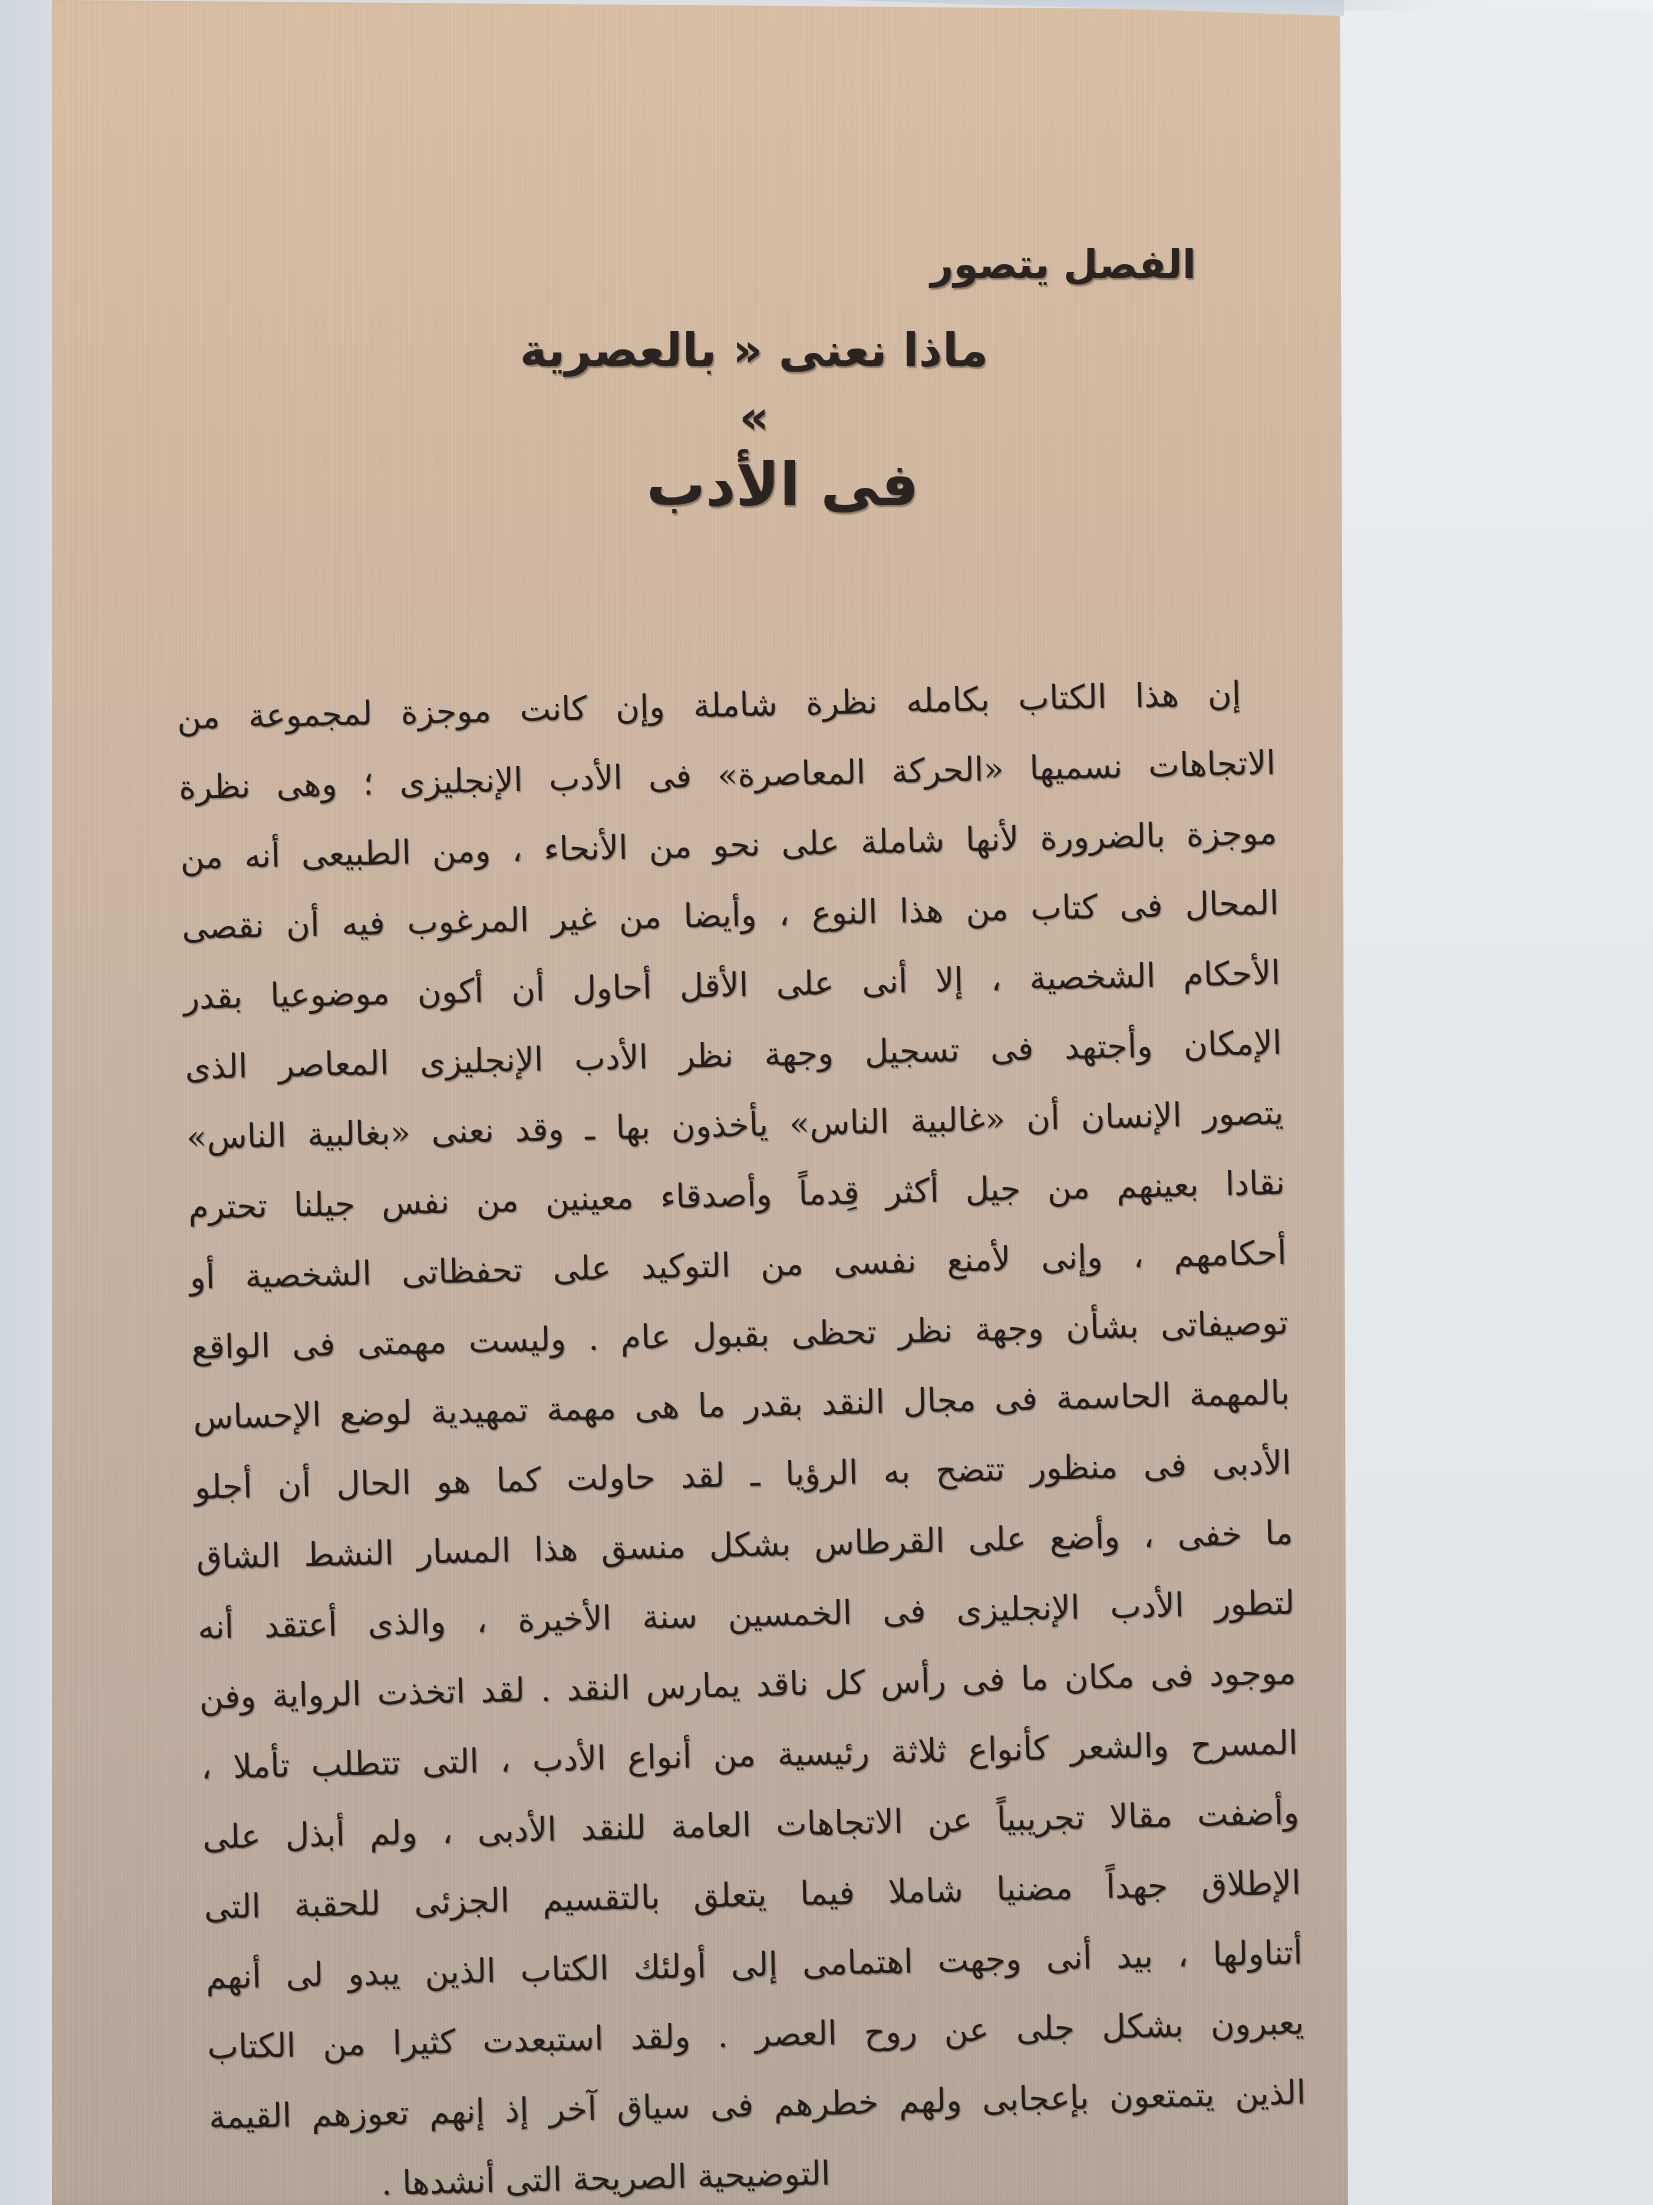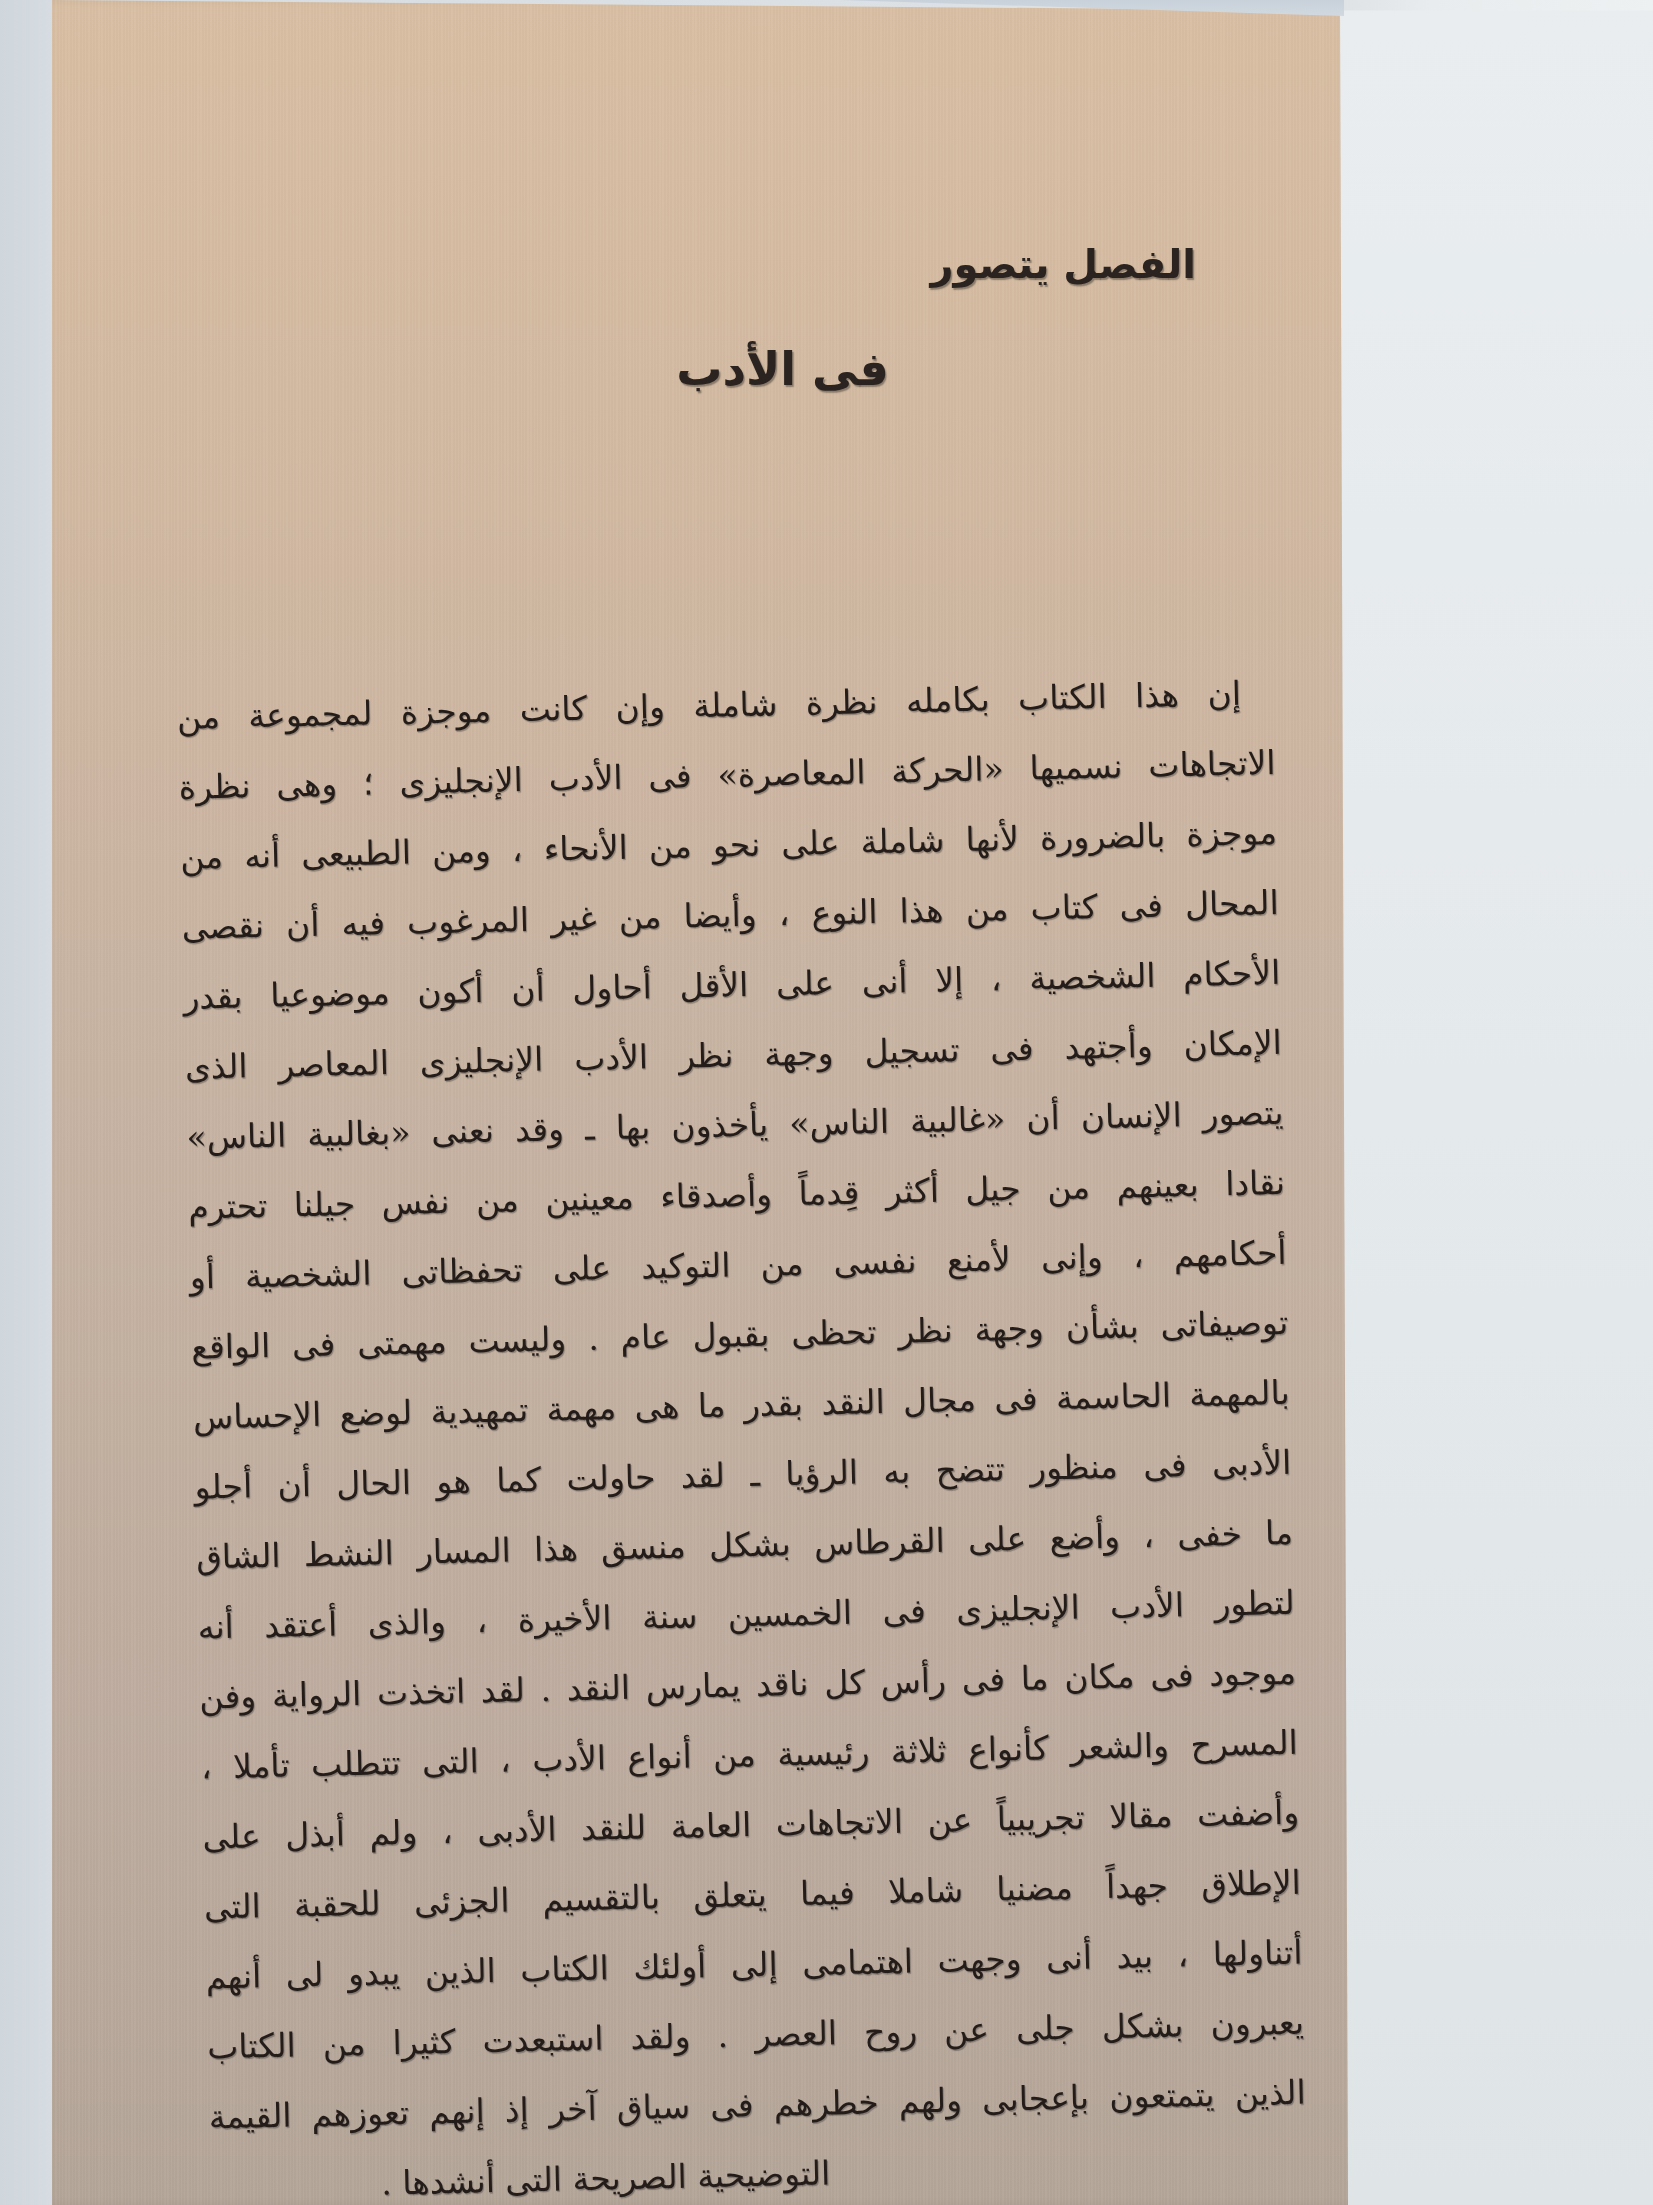--- a/index.html
+++ b/index.html
@@ -79,23 +79,22 @@
       color: #2a2320;
       text-shadow: 1.4px 1.9px 1.4px rgba(0,0,0,0.35);
     }
     .title .line1 {
       display: block;
       font-size: 46px;
       line-height: 67px;
     }
     .title .line2 {
       display: block;
-      font-size: 46px;
+      font-size: 59px;
       line-height: 67px;
-      margin-top: 19px;
       padding-left: 57px;
     }
 
     .body-text {
       position: absolute;
       left: 176px;
       top: 658px;
       width: 1097px;
       direction: rtl;
       text-align: justify;
@@ -126,20 +125,21 @@
 <body>
 
 <div class="scene">
   <div class="right-bg"></div>
   <div class="page"></div>
   <div class="top-sky"></div>
 
   <div class="chapter-label">الفصل يتصور</div>
 
   <div class="title">
+    <span class="line1">ماذا نعنى « بالعصرية »</span>
     <span class="line2">فى الأدب</span>
   </div>
 
   <div class="body-text">
     <span class="line first">إن هذا الكتاب بكامله نظرة شاملة وإن كانت موجزة لمجموعة من</span>
     <span class="line">الاتجاهات نسميها «الحركة المعاصرة» فى الأدب الإنجليزى ؛ وهى نظرة</span>
     <span class="line">موجزة بالضرورة لأنها شاملة على نحو من الأنحاء ، ومن الطبيعى أنه من</span>
     <span class="line">المحال فى كتاب من هذا النوع ، وأيضا من غير المرغوب فيه أن نقصى</span>
     <span class="line">الأحكام الشخصية ، إلا أنى على الأقل أحاول أن أكون موضوعيا بقدر</span>
     <span class="line">الإمكان وأجتهد فى تسجيل وجهة نظر الأدب الإنجليزى المعاصر الذى</span>

